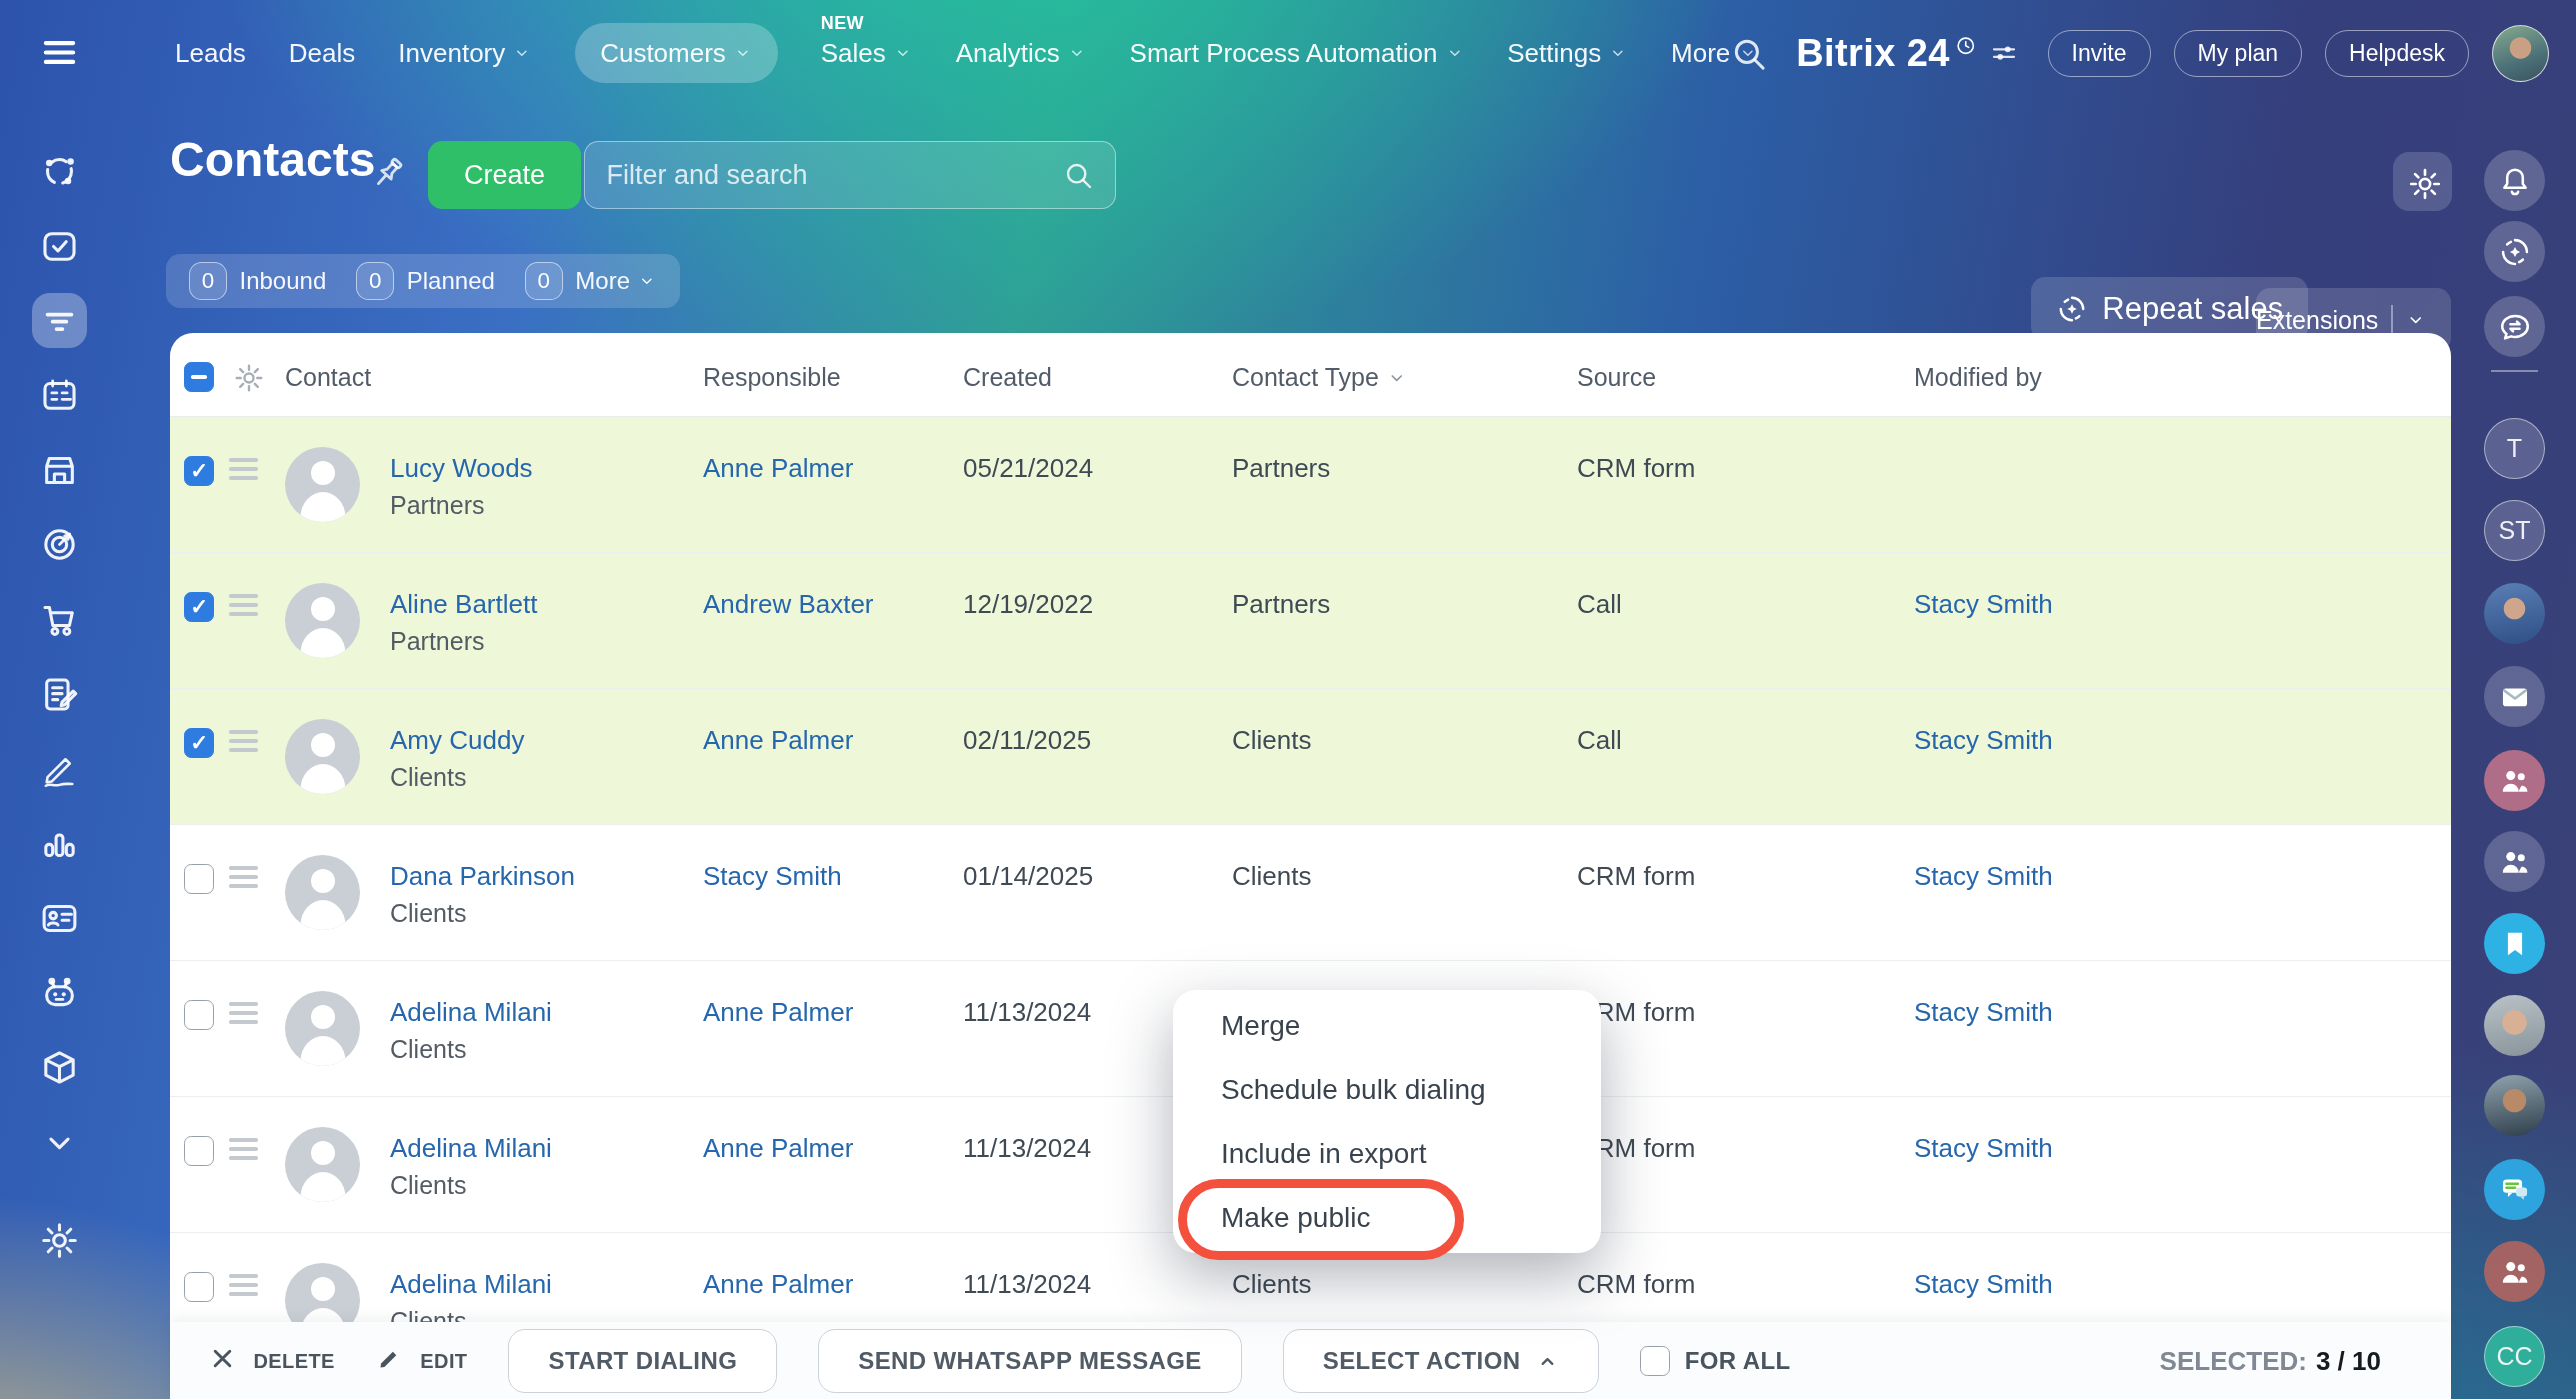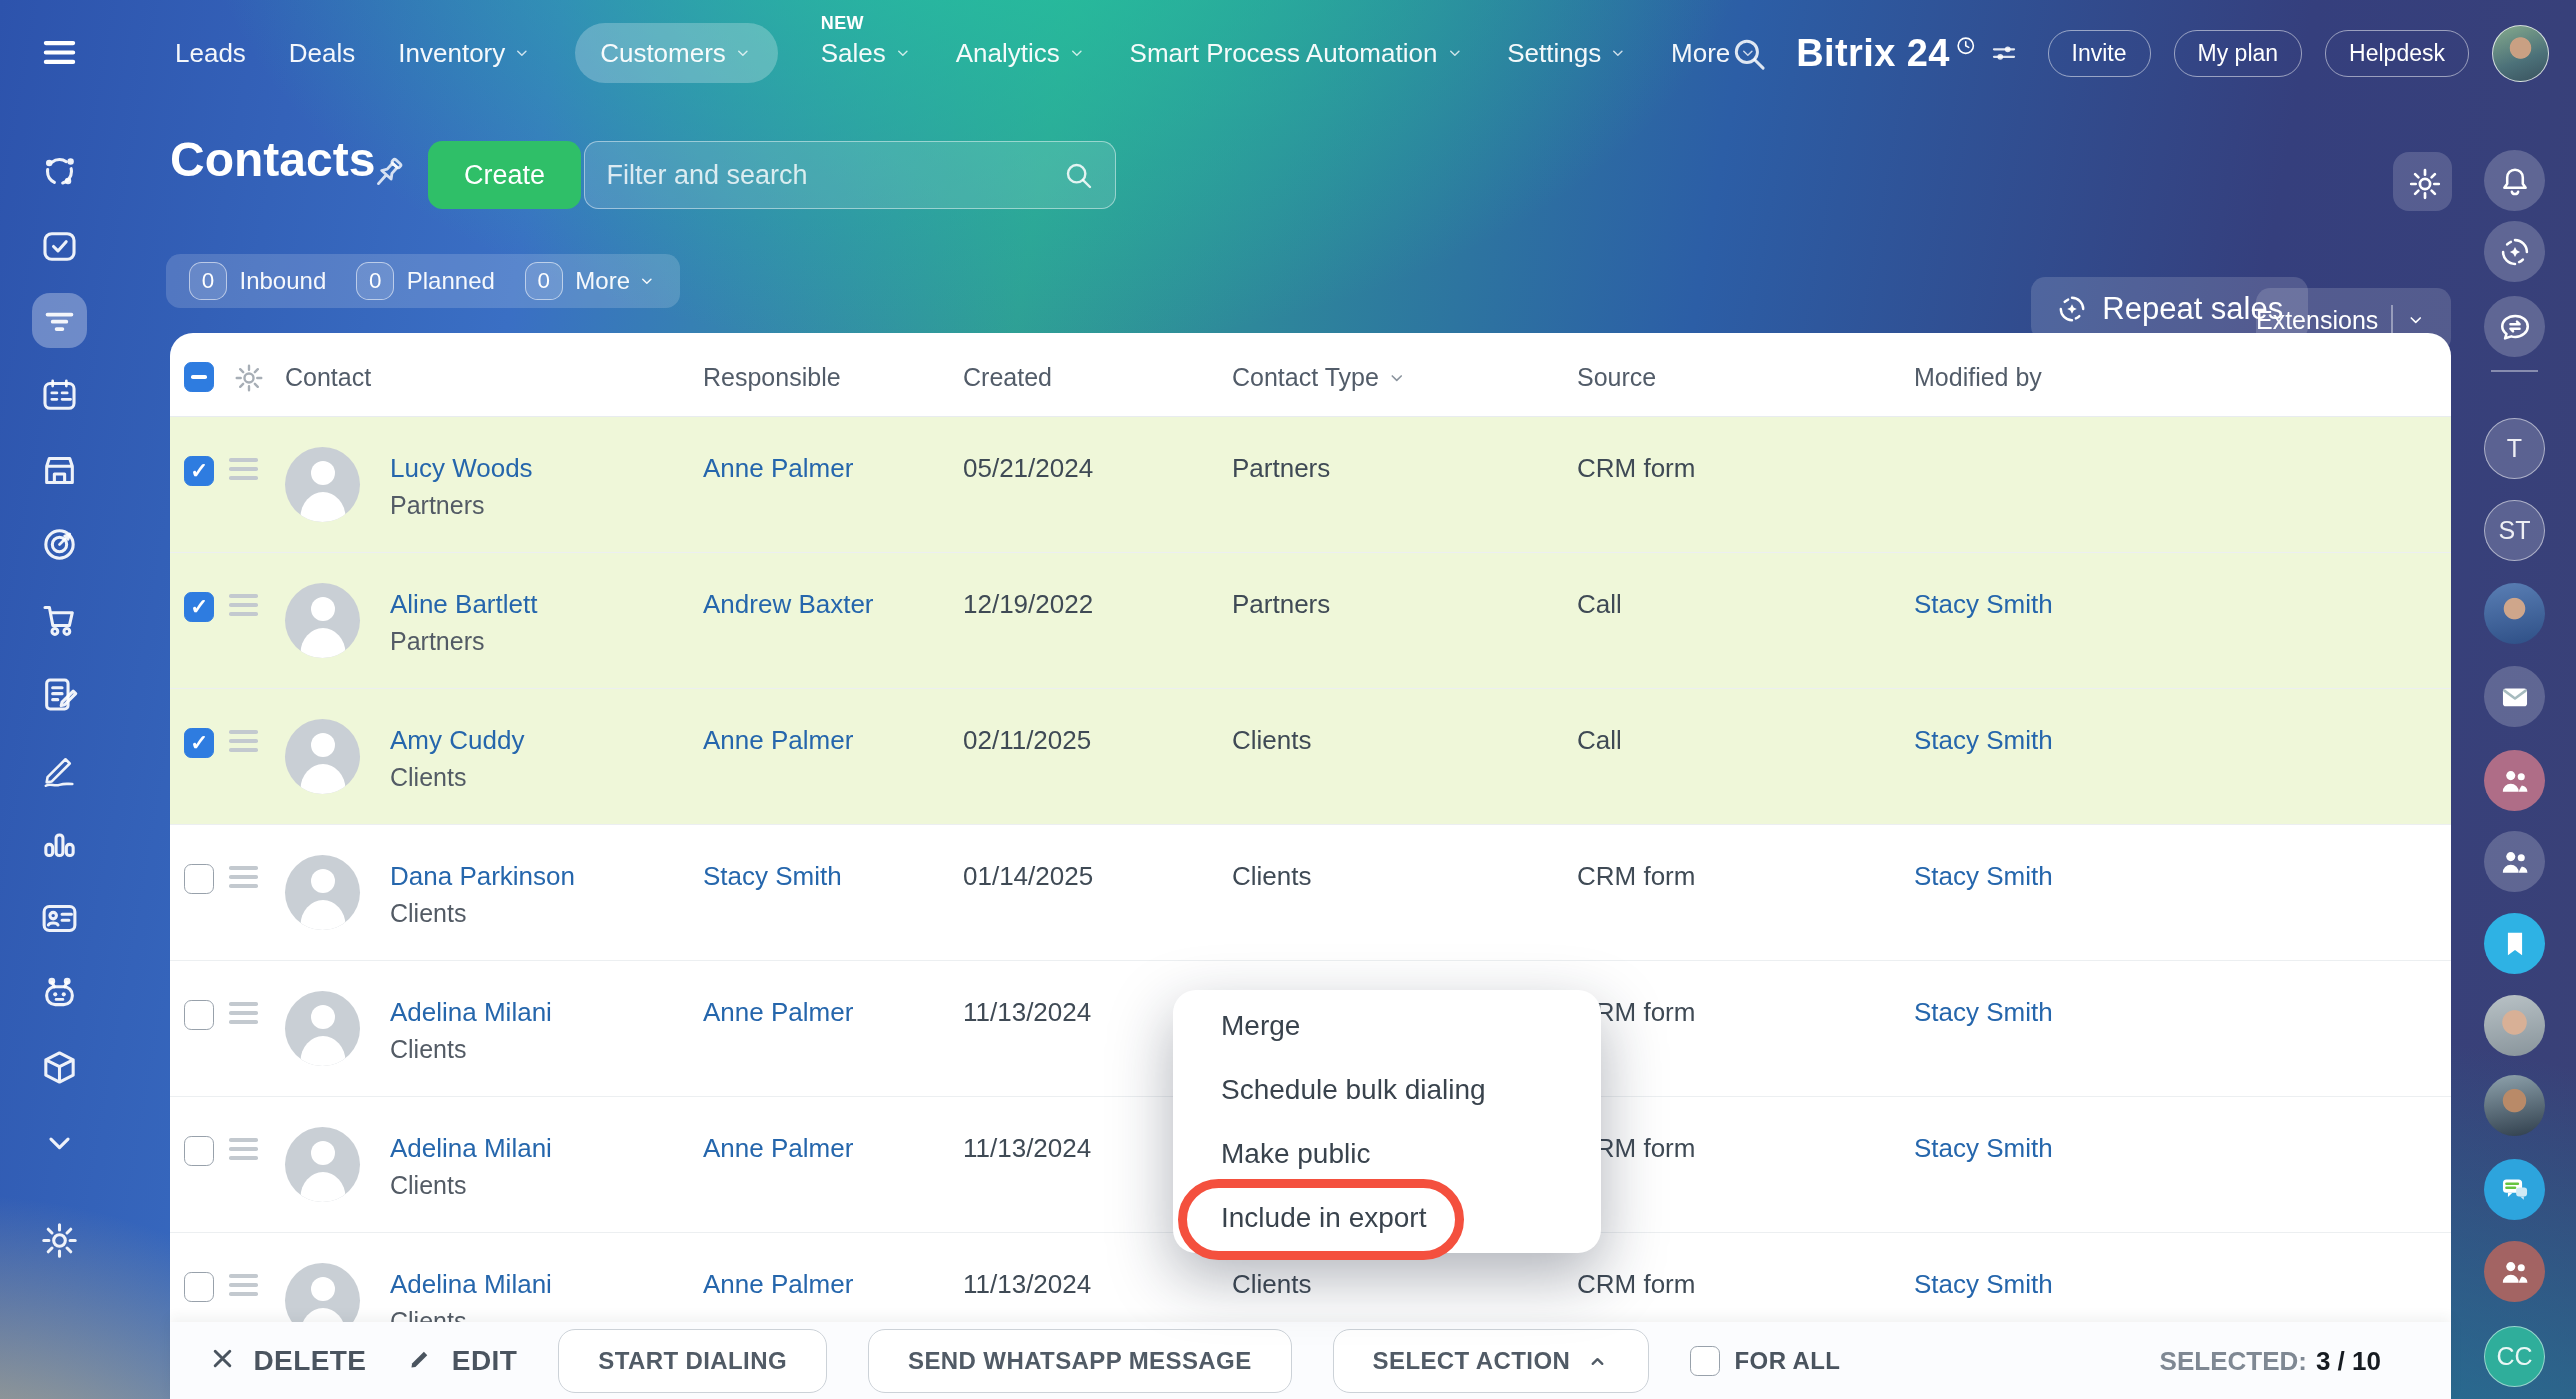--- a/index.html
+++ b/index.html
@@ -93,21 +93,21 @@
   .avatar::before { content:""; position:absolute; top:14.3px; left:50%; transform:translateX(-50%); width:24px; height:24px; border-radius:50%; background:#fff; }
   .avatar::after { content:""; position:absolute; top:45px; left:50%; transform:translateX(-50%); width:45px; height:36px; border-radius:50% 50% 0 0 / 70% 70% 0 0; background:#fff; }
   .cell { position:absolute; top:36px; font-size:26px; color:#3f4a55; white-space:nowrap; }
   .lnk { color:#2566ac; cursor:pointer; }
   .c-name { left:220px; }
   .c-name .sub { display:block; margin-top:7.2px; font-size:25px; color:#535b65; }
   .c-resp { left:533px; } .c-created { left:793px;text-align:center; } .c-type { left:1062px; } .c-src { left:1407px; } .c-mod { left:1744px; }
 
   
   .foot { position:absolute; left:170px; top:1322px; width:2281px; height:78px; background:#fbfcfe; box-shadow:0 -3.6px 12.5px rgba(40,50,60,.07); display:flex; align-items:center; gap:41px; padding:0 70px 0 39px; z-index:5; }
-  .foot-link { display:flex; align-items:center; gap:12.5px; font-size:28px; font-weight:bold; letter-spacing:0.4px; color:#4a545f; cursor:pointer; white-space:nowrap; }
+  .foot-link { display:flex; align-items:center; gap:12.5px; font-size:20px; font-weight:bold; letter-spacing:0.4px; color:#4a545f; cursor:pointer; white-space:nowrap; }
   .foot-link svg { width:27px; height:27px; }
   .foot-btn { height:64px; padding:0 39px; background:#fff; border:1.8px solid #ccd2d8; border-radius:17px; font-size:24px; font-weight:bold; letter-spacing:0.4px; color:#515b66; cursor:pointer; white-space:nowrap; display:flex; align-items:center; gap:16px; font-family:inherit; }
   .foot-btn svg { width:23px; height:23px; }
   .forall { display:flex; align-items:center; gap:14.3px; cursor:pointer; }
   .forall .cb { position:static; }
   .forall span { font-size:24px; font-weight:bold; letter-spacing:0.4px; color:#4a545f; }
   .foot-spacer { flex:1; }
   .selected { font-size:26px; font-weight:bold; white-space:nowrap; }
   .selected .lab { color:#7f8893; } .selected .val { color:#161b21; margin-left:9px; }
 
@@ -553,22 +553,22 @@
           <span class="cell c-type">Clients</span>
           <span class="cell c-src">CRM form</span>
           <span class="cell c-mod"><a class="lnk">Stacy Smith</a></span>
         </div>
       </div>
   </section>
 
   <div class="menu" id="menu">
       <div class="menu-item">Merge</div>
       <div class="menu-item">Schedule bulk dialing</div>
+      <div class="menu-item">Include in export</div>
       <div class="menu-item">Make public</div>
-      <div class="menu-item">Include in export</div>
     </div>
   <div class="hl-ring"></div>
 
   <footer class="foot">
     <span class="foot-link">
         <span class="x-ic" style="width: 32px; height: 32px; display: block;">
           <svg class="ic " viewBox="0 0 24 24" width="100%" height="100%">
             <path d="M5.5 5.5l13 13M18.5 5.5l-13 13" stroke-width="2.6"></path>
           </svg>
         </span>

